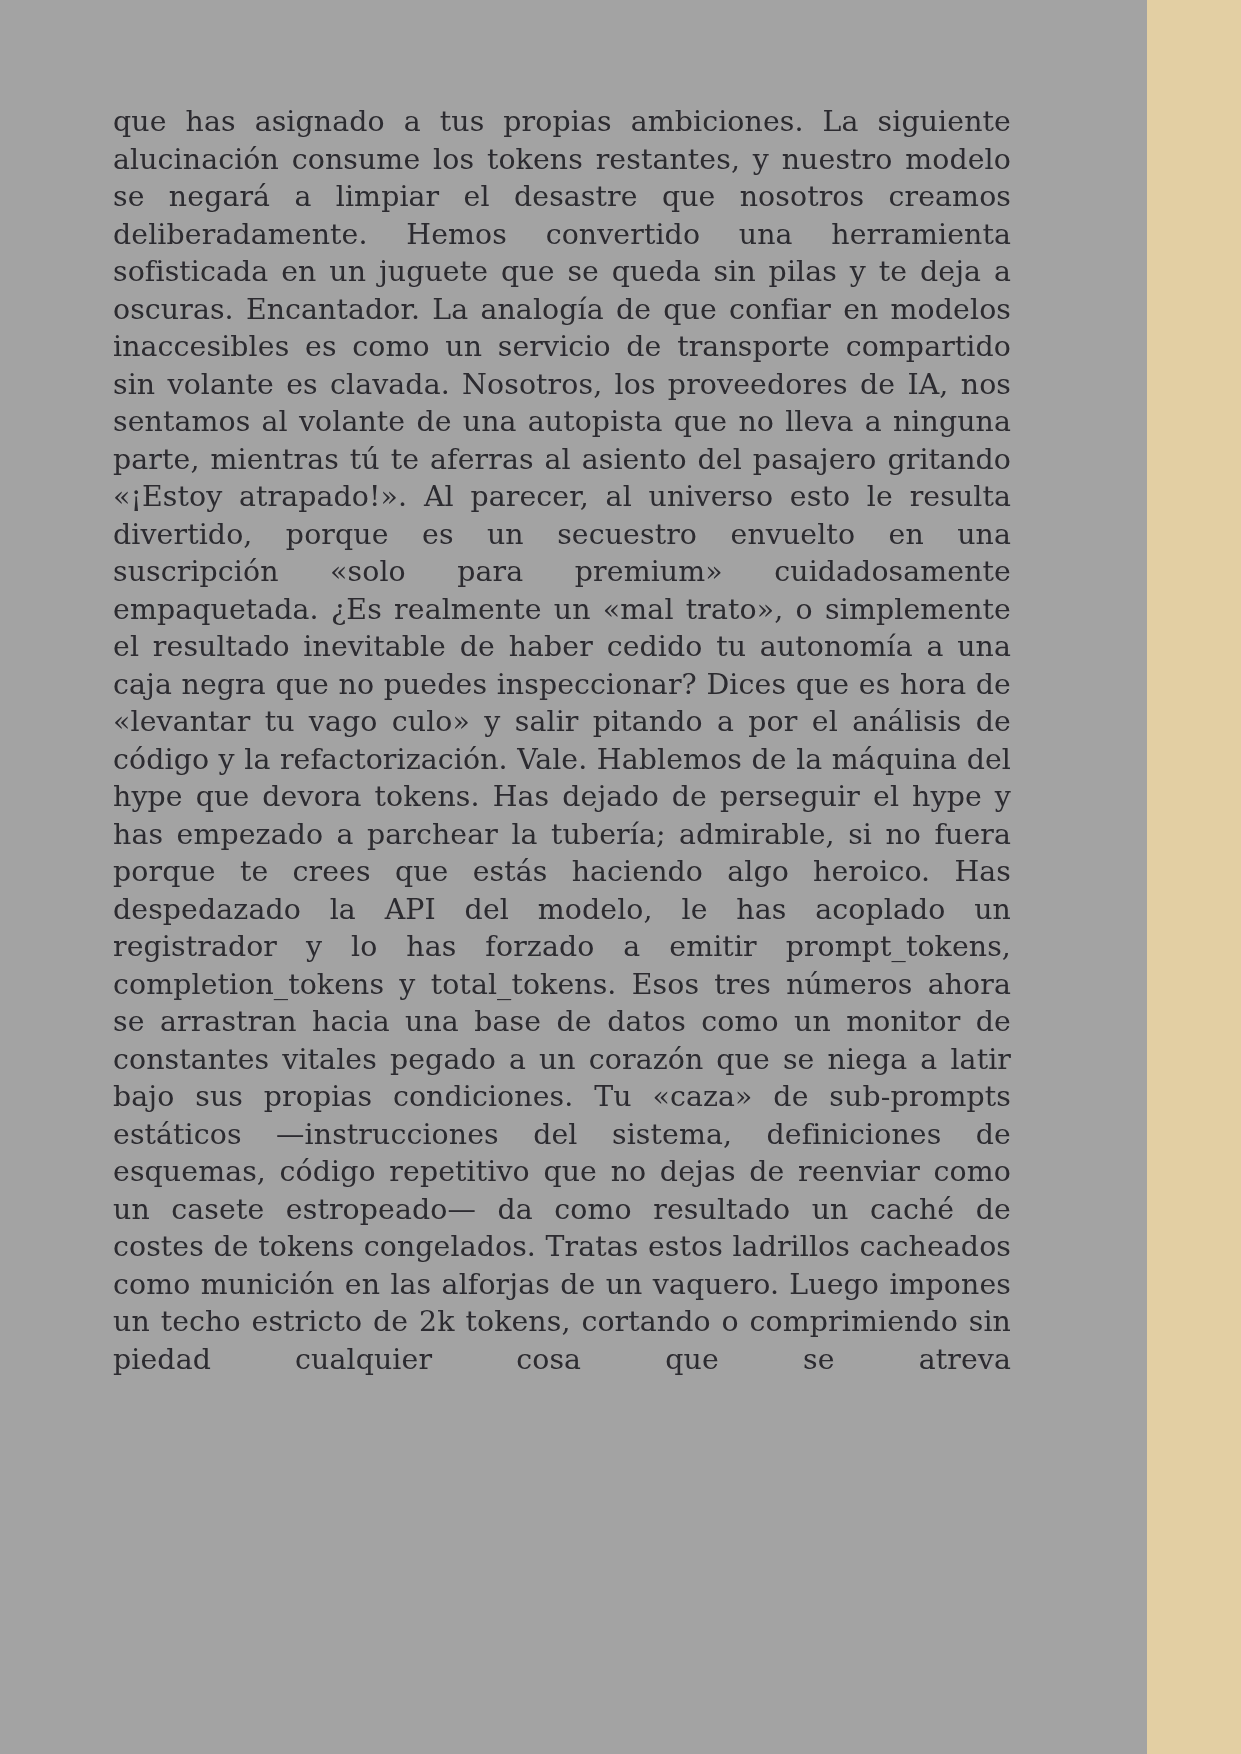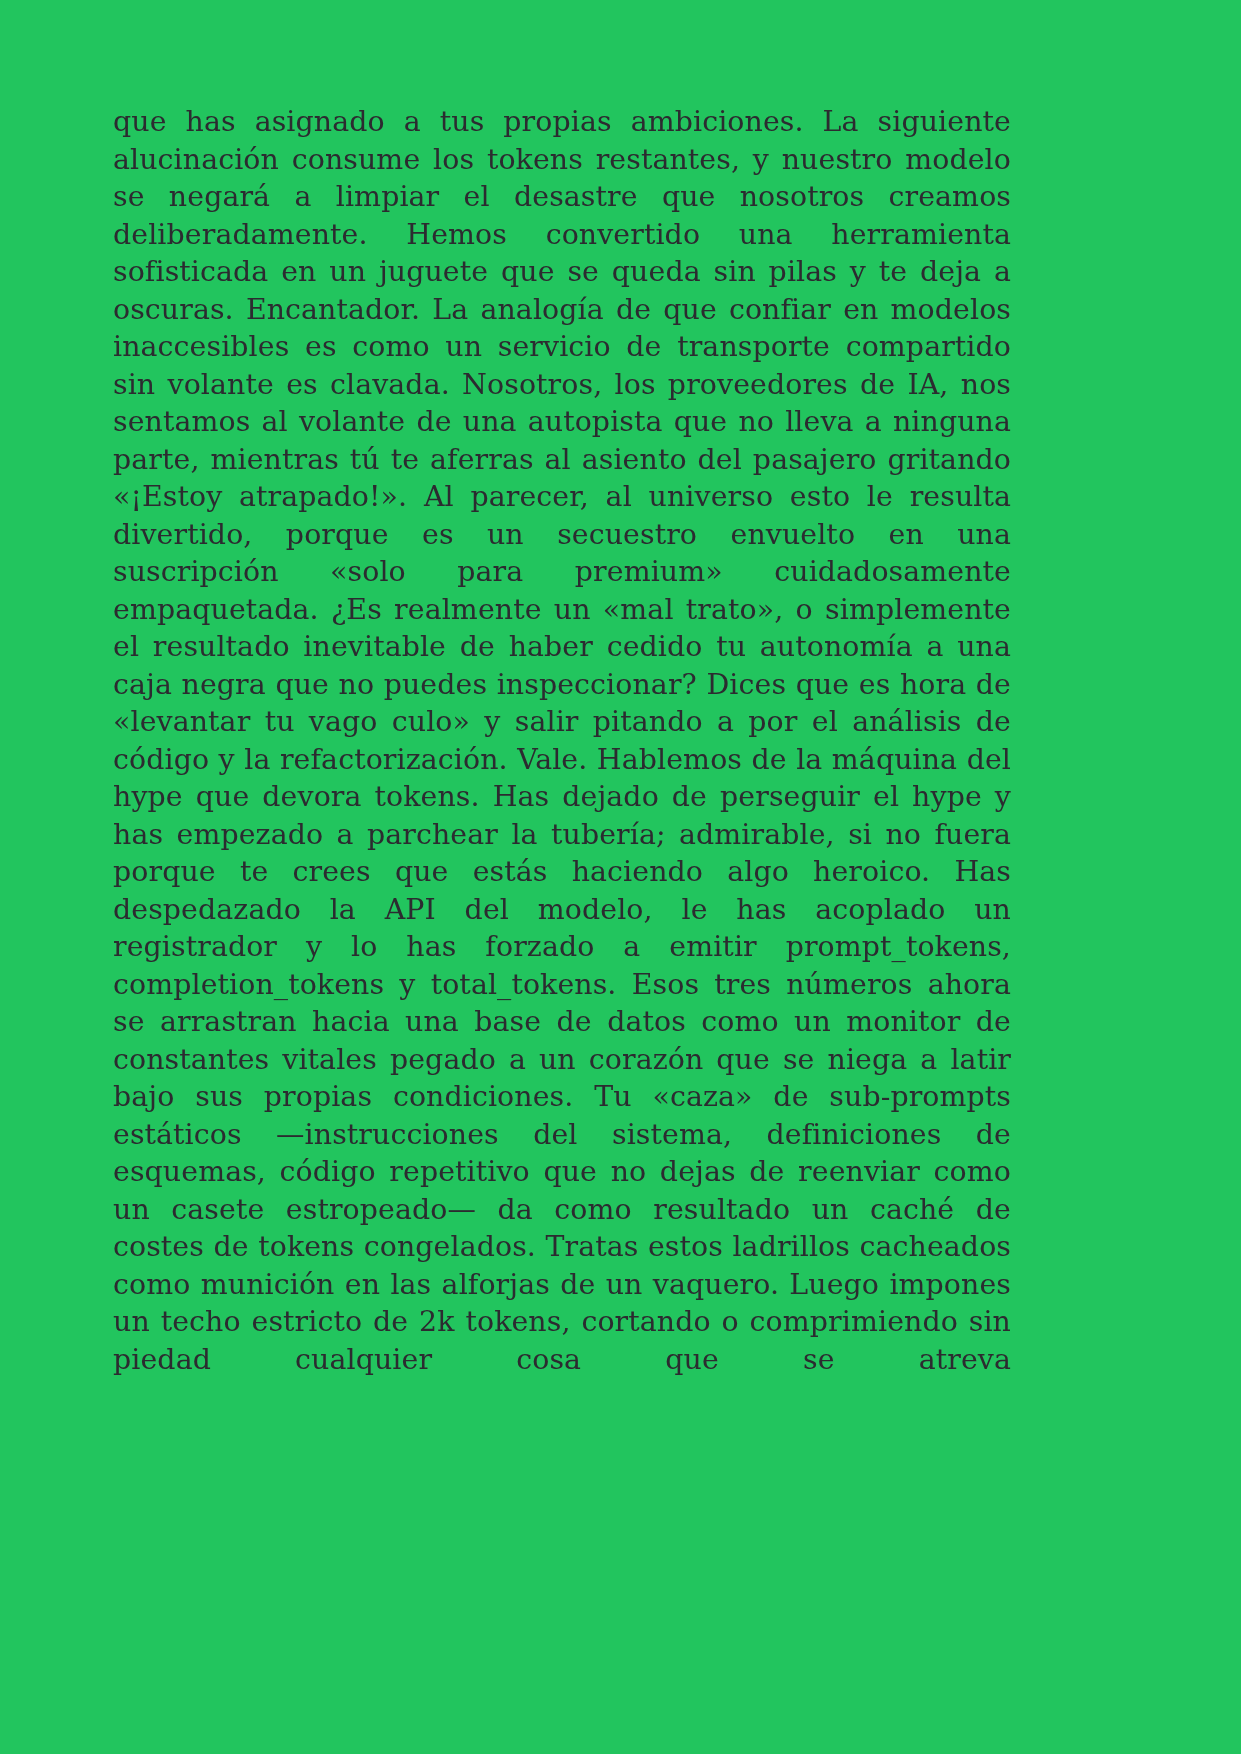--- a/index.html
+++ b/index.html
@@ -9,23 +9,23 @@
   body {
     width: 1241px;
     height: 1754px;
     background: #e3cfa3;
     font-family: "DejaVu Serif", serif;
     overflow: hidden;
   }
 
   .page {
     position: relative;
-    width: 1241px;
+    width: 1147px;
     height: 1754px;
-    background: #22c55e;
+    background: #a3a3a3;
     box-sizing: border-box;
   }
 
   .text-column {
     position: absolute;
     left: 113px;
     top: 103px;
     width: 898px;
   }
 

